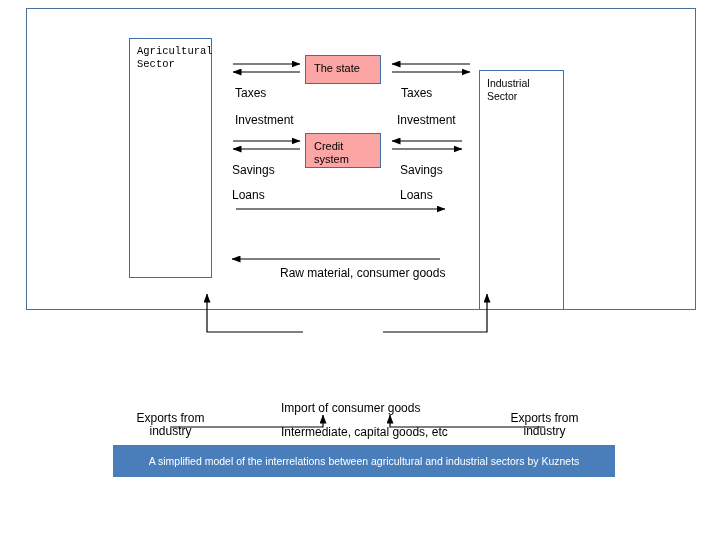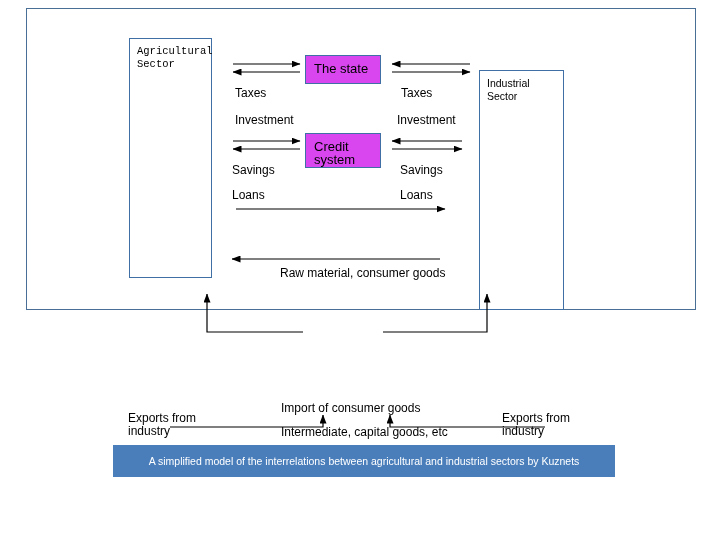--- a/index.html
+++ b/index.html
@@ -31,38 +31,38 @@
     line-height:13px;
     padding:6px 7px;
   }
   #agri-box{left:129px;top:38px;width:83px;height:240px;font-family:Liberation Mono, monospace;}
   #indus-box{left:479px;top:38px;width:85px;height:240px;margin-top:32px;}
 
   .mid-box{
     position:absolute;
     border:1px solid #3f6fa5;
     box-sizing:border-box;
-    background:#d946ef;
-    font-size:13px;
+    background:#fca5a5;
+    font-size:11px;
     color:#000;
     line-height:13px;
     padding:6px 8px;
   }
   #state-box{left:305px;top:55px;width:76px;height:29px;}
   #credit-box{left:305px;top:133px;width:76px;height:35px;}
 
   .lbl{
     position:absolute;
     font-size:12px;
     color:#000;
     line-height:13px;
     white-space:nowrap;
     margin-top:40px;
   }
-  .lbl.center{text-align:left;}
+  .lbl.center{text-align:center;}
 
   .caption-bar{
     position:absolute;
     left:113px;top:445px;
     width:502px;height:32px;
     background:#4a7ebb;
     color:#ffffff;
     font-size:10.5px;
     display:flex;align-items:center;justify-content:center;
     text-align:center;

